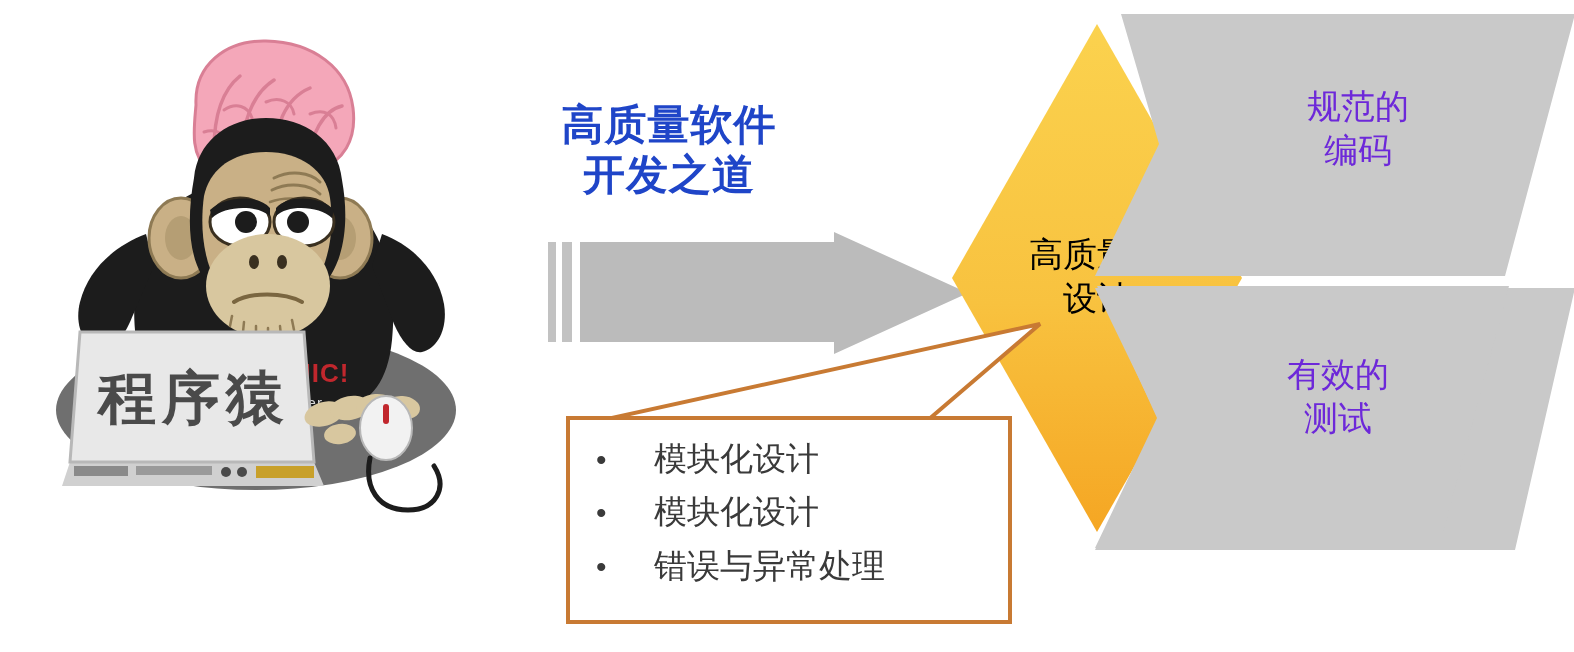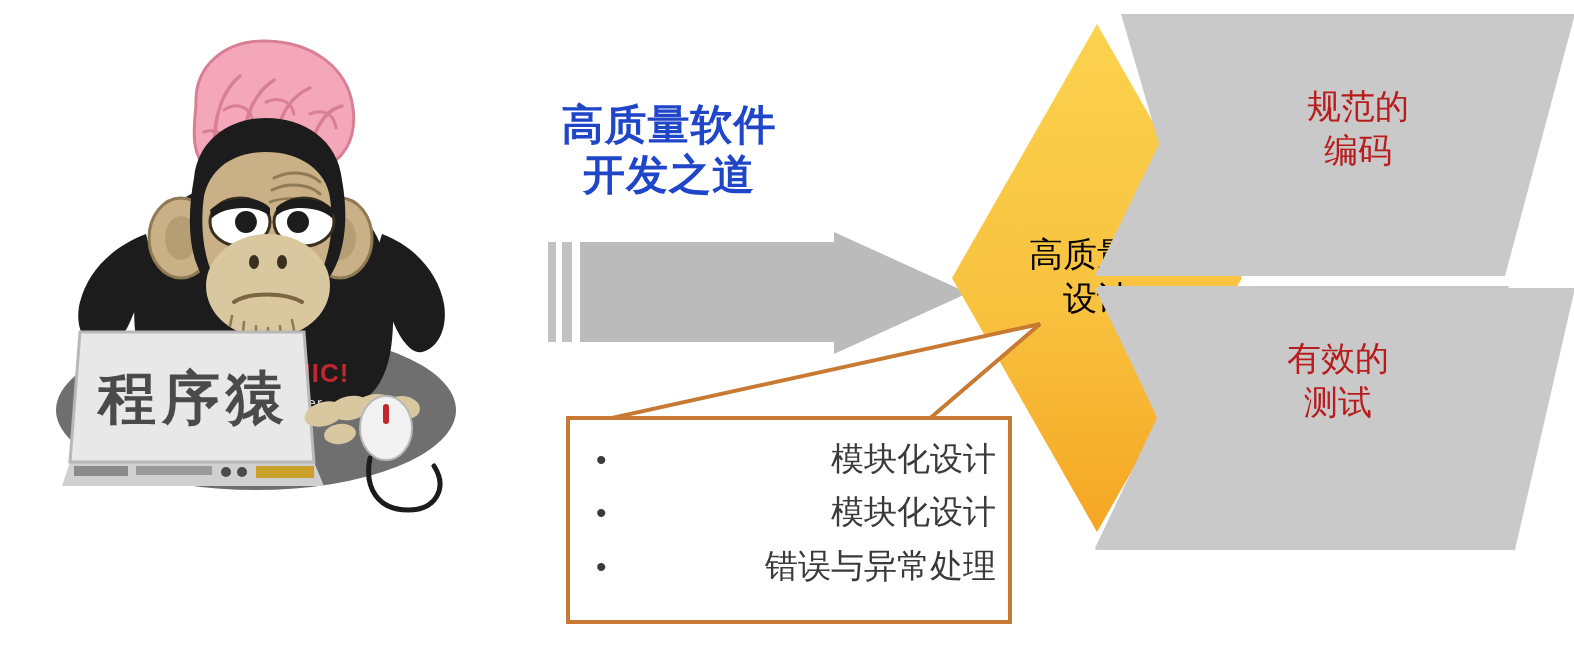--- a/index.html
+++ b/index.html
@@ -82,27 +82,27 @@
     width: 480px;
   }
   #chevron-top { top: 14px; height: 272px; }
   #chevron-bottom { top: 282px; height: 272px; }
 
   .chevron-label {
     position: absolute;
     width: 260px;
     text-align: center;
     font-size: 34px;
-    color: #b91c1c;
+    color: #6d28d9;
     line-height: 1.3;
     white-space: pre-line;
     pointer-events: none;
   }
   #chevron-top-label { left: 1228px; top: 84px; }
-  #chevron-bottom-label { left: 1208px; top: 336px; }
+  #chevron-bottom-label { left: 1208px; top: 352px; }
 
   
   #callout-box {
     position: absolute;
     left: 566px;
     top: 416px;
     width: 446px;
     height: 208px;
   }
   #callout-tail {
@@ -125,21 +125,21 @@
   .callout-item {
     display: flex;
     align-items: baseline;
   }
   .callout-bullet {
     flex: 0 0 58px;
     font-size: 30px;
     line-height: 1.62;
     color: #3a3a3a;
   }
-  .callout-text { flex: 1 1 auto; text-align: right; }
+  .callout-text { flex: 1 1 auto; }
 </style>
 </head>
 <body>
 
 <div id="slide">
 
   <div id="monkey-illustration">
     <svg width="470" height="520" viewBox="0 0 470 520" xmlns="http://www.w3.org/2000/svg">
 
       <ellipse cx="238" cy="400" rx="200" ry="80" fill="#6f6f6f"></ellipse>

